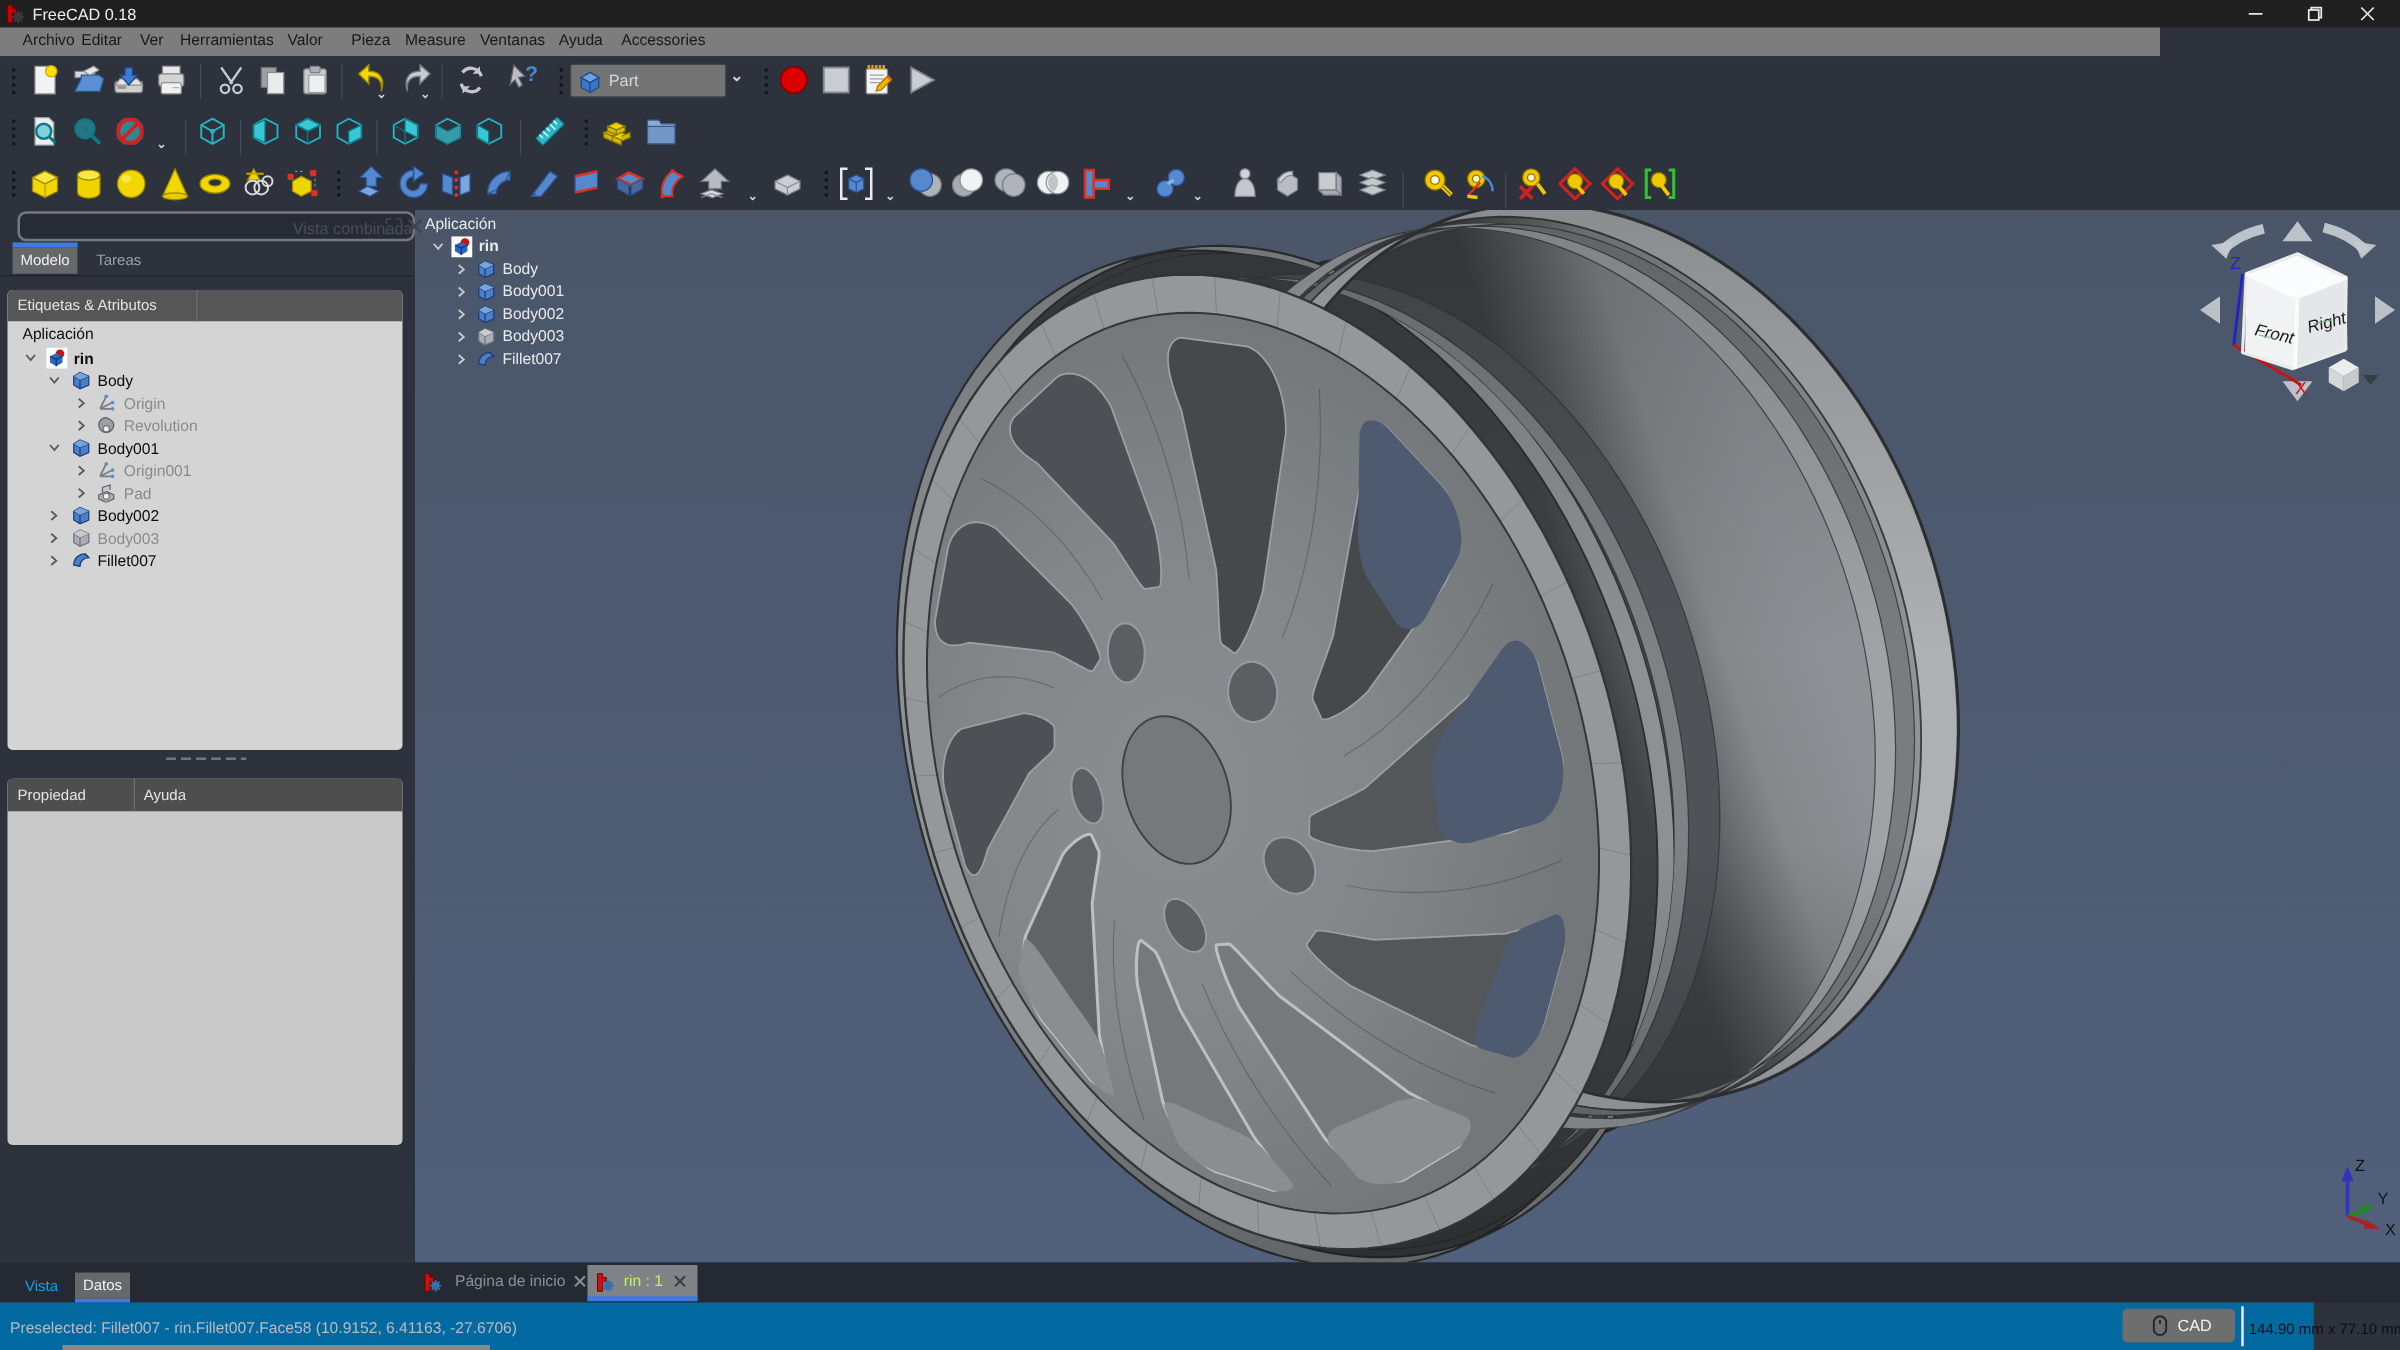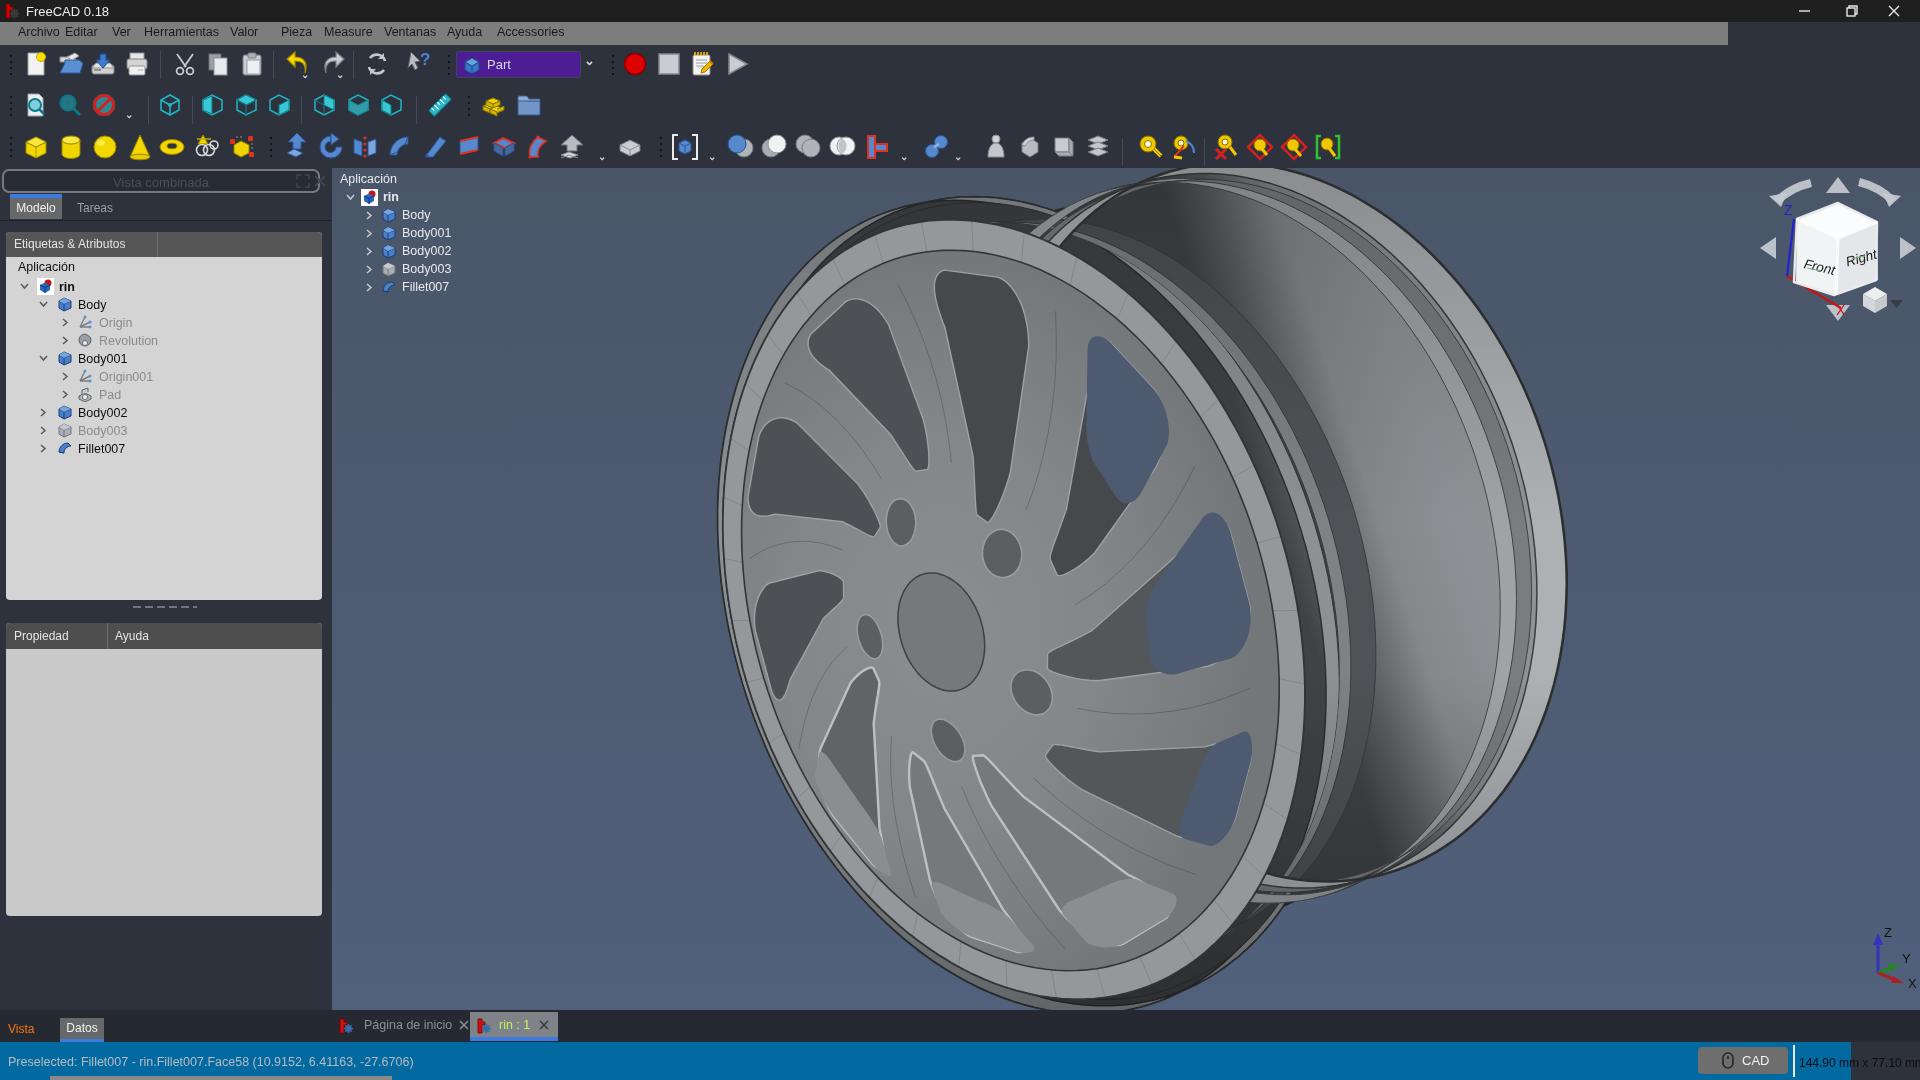--- a/index.html
+++ b/index.html
@@ -5,21 +5,21 @@
 *{box-sizing:border-box}
 .abs{position:absolute}
 #titlebar{position:absolute;left:0;top:0;width:1920px;height:22px;background:#1f1f1f;color:#ededed;font-size:13px}
 #menubar{position:absolute;left:0;top:22px;width:1728px;height:23px;background:#7d7d7d;color:#191919;font-size:12.5px}
 .mi{position:absolute;top:3px}
 #toolbars{position:absolute;left:0;top:45px;width:1920px;height:123px;background:#2d323d}
 .vsep{position:absolute;width:1px;background:#454b58;top:6px;height:28px}
 .grip{position:absolute;width:6px;top:8px;height:26px;background-image:radial-gradient(circle,#12151b 1.2px,transparent 1.3px);background-size:6px 6px}
 .dd{position:absolute;color:#cfd3d8;font-size:10px;font-weight:700}
 #lpanel{position:absolute;left:0;top:168px;width:331px;height:845px;background:#2d323d}
-#vctitle{position:absolute;left:2px;top:169px;width:318px;height:24px;background:#262b35;border:2px solid #77797c;border-radius:7px;color:#49505a;font-size:13px;text-align:center;line-height:23px}
+#vctitle{position:absolute;left:14px;top:169px;width:318px;height:24px;background:#262b35;border:2px solid #77797c;border-radius:7px;color:#49505a;font-size:13px;text-align:right;line-height:23px}
 #treebox{position:absolute;left:6px;top:232px;width:316px;height:368px;background:#d4d4d4;border-radius:4px;overflow:hidden}
 #treehdr{position:absolute;left:0;top:0;width:316px;height:25px;background:#565656;color:#e4e4e4;font-size:12px}
 #propbox{position:absolute;left:6px;top:623px;width:316px;height:293px;background:#c9c9c9;border-radius:4px;overflow:hidden}
 #prophdr{position:absolute;left:0;top:0;width:316px;height:26px;background:#4e4e4e;color:#e4e4e4;font-size:12px}
 .trow{position:absolute;white-space:nowrap;font-size:12.5px;color:#0d0d0d}
 .gray{color:#8b8b8b}
 .caret{position:absolute;width:9px;height:9px}
 #viewport{position:absolute;left:332px;top:168px;width:1588px;height:842px;background:linear-gradient(#4a5668,#51607b)}
 .vtrow{position:absolute;white-space:nowrap;font-size:12.5px;color:#e8eaed}
 #tabbar{position:absolute;left:0px;top:1010px;width:1920px;height:32px;background:#252931}
@@ -113,21 +113,21 @@
 <div class="vsep" style="left:353px"></div>
 <svg class="ic" style="left:364px;top:6px" width="26" height="26" viewBox="0 0 26 26" fill="none" stroke="#c3c7cb" stroke-width="2.6">
       <path d="M21 10a8.5 8.5 0 0 0-15-3M5 16a8.5 8.5 0 0 0 15 3"></path>
       <path d="M20 2v6h-6M6 24v-6h6" fill="#c3c7cb" stroke="none"></path>
     </svg>
 <svg class="ic" style="left:404px;top:4px" width="30" height="30" viewBox="0 0 30 30">
       <path d="M7 3l9 9-5 1 3 6-3 2-3-6-4 4z" fill="#b9bdc1" stroke="#5a5e62"></path>
       <text x="16" y="16" font-size="17" font-weight="bold" fill="#4a86d8" font-family="Liberation Sans">?</text>
     </svg>
 <div class="grip" style="left:446px;top:8px"></div>
-<div class="abs" style="left:456px;top:6px;width:125px;height:27px;background:#4c1d95;border:1px solid #40464c;border-radius:2px">
+<div class="abs" style="left:456px;top:6px;width:125px;height:27px;background:#737373;border:1px solid #40464c;border-radius:2px">
  <svg style="position:absolute;left:5px;top:4px" width="19" height="19" viewBox="0 0 19 19">
         <path d="M3 6l7-4 7 4v8l-7 4-7-4z" fill="#3a76c4" stroke="#1c4a8a"></path>
         <path d="M3 6l7 4 7-4M10 10v8" fill="none" stroke="#1c4a8a"></path>
         <path d="M3 6l7-4 7 4-7 4z" fill="#6aa2e0" stroke="#1c4a8a"></path>
       </svg>
  <span style="position:absolute;left:30px;top:5px;font-size:13px;color:#d4d8dc">Part</span>
 </div>
 <span class="dd" style="left:584px;top:8px;font-size:13px">⌄</span>
 <div class="grip" style="left:610px;top:8px"></div>
 <svg class="ic" style="left:622px;top:6px" width="26" height="26" viewBox="0 0 26 26">
@@ -642,21 +642,21 @@
  <div class="trow" style="left:72px;top:210px;position:absolute">Fillet007</div>
 </div>
 <div class="abs" style="left:133px;top:606px;width:64px;height:2px;background:repeating-linear-gradient(90deg,#70767e 0 8px,transparent 8px 12px)"></div>
 <div id="propbox">
  <div id="prophdr">
       <span class="abs" style="left:8px;top:6px">Propiedad</span>
       <span class="abs" style="left:109px;top:6px">Ayuda</span>
       <div class="abs" style="left:101px;top:0;width:1px;height:26px;background:#6e6e6e"></div>
     </div>
 </div>
-<div class="abs" style="left:8px;top:1022px;color:#f97316;font-size:12px;z-index:6">Vista</div>
+<div class="abs" style="left:20px;top:1022px;color:#0ea5e9;font-size:12px;z-index:6">Vista</div>
 <div class="abs" style="left:60px;top:1018px;width:44px;height:21px;background:#67686a;color:#f2f2f2;font-size:12px;text-align:center;line-height:20px;z-index:6">Datos</div>
 <div class="abs" style="left:60px;top:1039px;width:44px;height:3px;background:#3c7ce0;z-index:6"></div>
 
 <div class="vtrow" style="left:340px;top:172px">Aplicación</div>
 <svg class="abs" style="left:346px;top:193px" width="9" height="9" viewBox="0 0 9 9">
     <path d="M1 2l3.5 4L8 2" fill="none" stroke="#c8cace" stroke-width="1.5"></path>
   </svg>
 <svg class="abs" style="left:361px;top:189px" width="17" height="17" viewBox="0 0 17 17">
     <rect width="17" height="17" fill="#fff"></rect>
     <circle cx="11" cy="5" r="3.5" fill="#cc1111"></circle>

